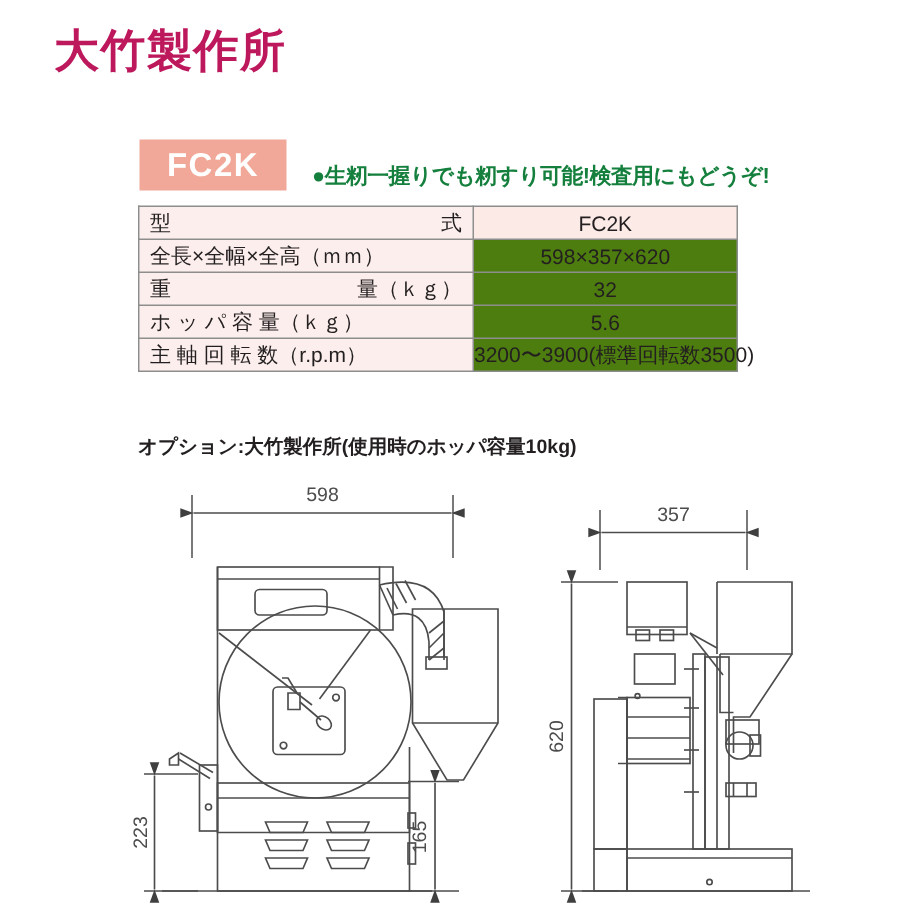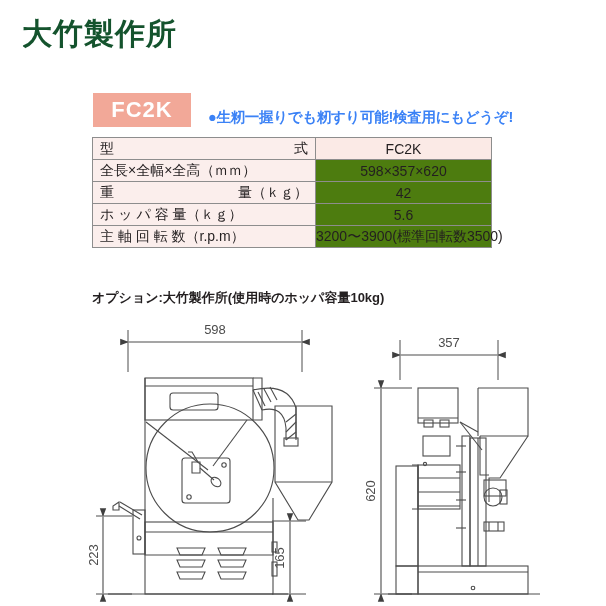--- a/index.html
+++ b/index.html
@@ -13,27 +13,27 @@
     height: 606px;
     position: relative;
     font-family: "Liberation Sans", "DejaVu Sans", sans-serif;
     color: #231f20;
     overflow: hidden;
   }
 
   
   #brand-logo {
     position: absolute;
-    left: 22px;
+    left: 36px;
     top: 14px;
     font-family: "DejaVu Serif", "Liberation Serif", serif;
     font-size: 30px;
     font-weight: 700;
     letter-spacing: 1px;
-    color: #14532d;
+    color: #be185d;
     white-space: nowrap;
   }
 
   
   #model-badge {
     position: absolute;
     left: 93px;
     top: 93px;
     width: 98px;
     height: 34px;
@@ -45,21 +45,21 @@
     display: flex;
     align-items: center;
     justify-content: center;
   }
   #tagline {
     position: absolute;
     left: 208px;
     top: 108px;
     font-size: 14.5px;
     font-weight: 700;
-    color: #3b82f6;
+    color: #15803d;
     white-space: nowrap;
     letter-spacing: -0.3px;
   }
 
   
   #spec-table {
     position: absolute;
     left: 92px;
     top: 137px;
     width: 400px;
@@ -150,21 +150,21 @@
       </td>
       <td class="val">598×357×620</td>
     </tr>
     <tr>
       <td class="lbl">
         <div class="lbl-row">
           <span class="lbl-a">重</span>
           <span class="lbl-b">量（ｋｇ）</span>
         </div>
       </td>
-      <td class="val">42</td>
+      <td class="val">32</td>
     </tr>
     <tr>
       <td class="lbl">
         <div class="lbl-row">
           <span class="lbl-a">ホ ッ パ 容 量（ｋｇ）</span>
           <span class="lbl-b"></span>
         </div>
       </td>
       <td class="val">5.6</td>
     </tr>

